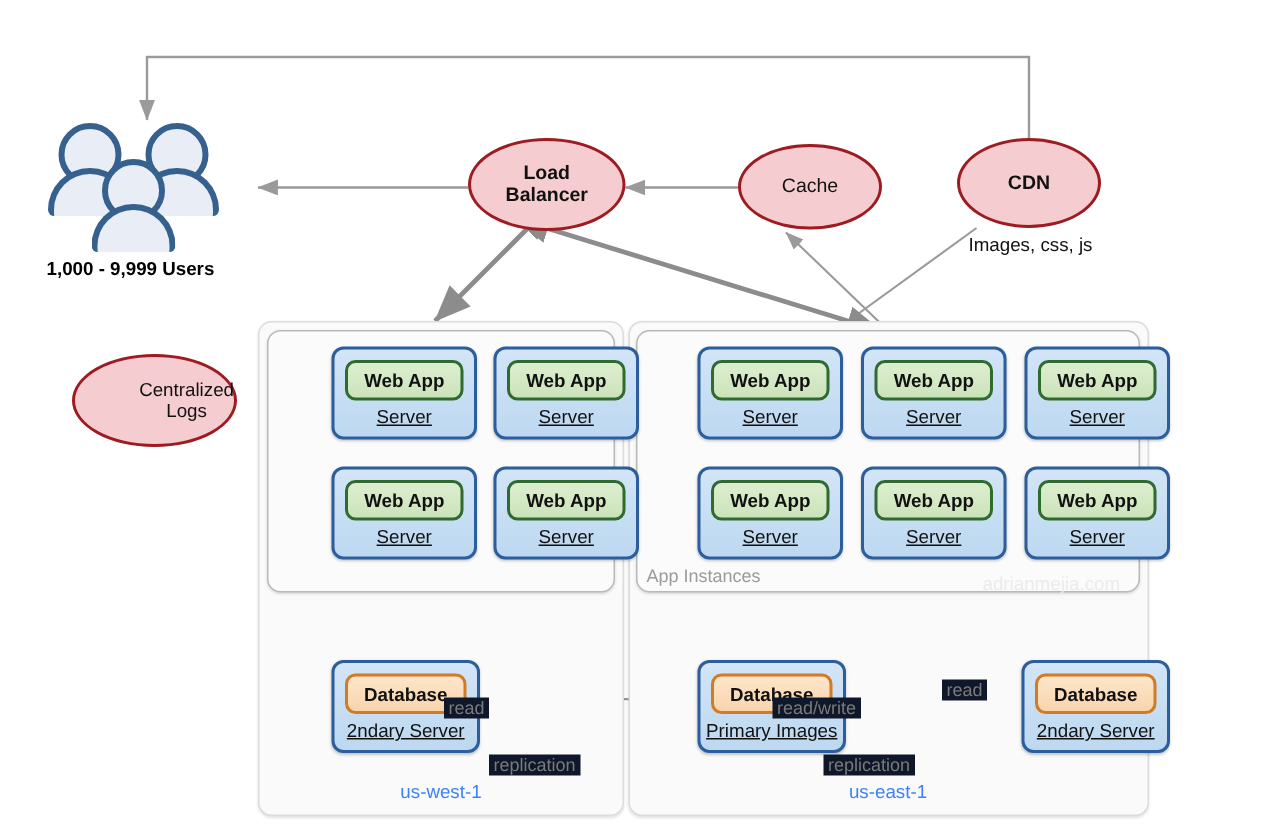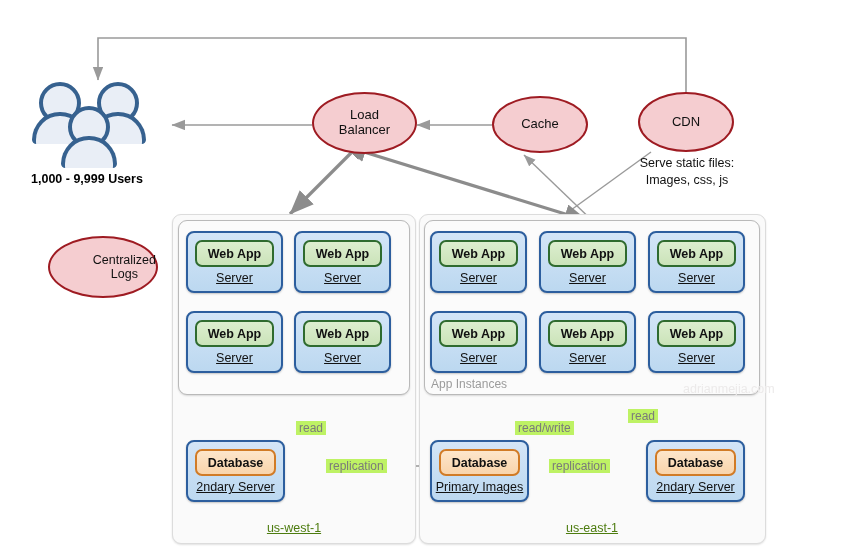--- a/index.html
+++ b/index.html
@@ -8,60 +8,60 @@
        -webkit-font-smoothing:antialiased;}
   #stage{position:absolute;left:0;top:0;width:846px;height:559px;}
 
   svg.edges{position:absolute;left:0;top:0;width:846px;height:559px;overflow:visible;}
 
   
   .ellipse{position:absolute;border-radius:50%;
       background:#f5cdd0;border:2.5px solid #9e1b22;
       display:flex;align-items:center;justify-content:center;text-align:center;
       color:#111;line-height:1.12;box-sizing:border-box;}
-  .ellipse.bold{font-weight:normal;}
+  .ellipse.bold{font-weight:bold;}
   .ellipse span{display:block;}
 
   
   .users{position:absolute;}
   .person{position:absolute;}
   .person .head{position:absolute;border:4px solid #36618f;background:#e9eef6;border-radius:50%;box-sizing:border-box;}
   .person .body{position:absolute;border:4px solid #36618f;background:#e9eef6;
       border-radius:46px 46px 7px 7px;box-sizing:border-box;border-bottom:none;}
   .users-label{position:absolute;font-weight:bold;font-size:12.5px;color:#000;white-space:nowrap;}
 
   
   .region{position:absolute;box-sizing:border-box;border:1px solid #dcdcdc;
       background:#fafafa;border-radius:9px;box-shadow:0 1px 2px rgba(0,0,0,.12);}
   .cluster{position:absolute;box-sizing:border-box;border:1.5px solid #b9b9b9;
       background:#fbfbfb;border-radius:9px;box-shadow:0 1px 2px rgba(0,0,0,.14);}
-  .region-label{position:absolute;font-size:12.5px;color:#4d7c0f;white-space:nowrap;text-align:center;text-decoration:underline;}
+  .region-label{position:absolute;font-size:12.5px;color:#3b82f6;white-space:nowrap;text-align:center;}
   .cluster-label{position:absolute;font-size:12px;color:#9b9b9b;white-space:nowrap;}
 
   
   .card{position:absolute;box-sizing:border-box;border-radius:8px;
       border:2px solid #2c5e9e;background:#c5ddf2;
       background-image:linear-gradient(#d3e5f7,#bcd8f0);
-      box-shadow:0 1px 2px rgba(0,0,0,.22);}
+      box-shadow:0 1px 2px rgba(0,0,0,.22);margin-left:35px;}
   .card .inner{position:absolute;left:7px;right:7px;top:7px;height:27px;
       box-sizing:border-box;border-radius:7px;display:flex;align-items:center;
       justify-content:center;font-weight:bold;font-size:12.5px;color:#111;}
   .card .inner.app{border:2px solid #2f6b2f;background:#d4e8c4;
       background-image:linear-gradient(#dceecf,#cbe3b9);}
   .card .inner.db{border:2px solid #d17b26;background:#fbddb9;
       background-image:linear-gradient(#fde6cb,#f9d4ab);}
   .card .sub{position:absolute;left:0;right:0;top:38px;text-align:center;
       font-size:12.5px;color:#111;text-decoration:underline;}
 
   
-  .elabel{position:absolute;font-size:12px;color:#7a7a7a;background:#bef264;
-      padding:0 3px;white-space:nowrap;}
-
-  
-  .watermark{position:absolute;font-size:12.5px;color:#eceaea;white-space:nowrap;margin-left:28px;}
+  .elabel{position:absolute;font-size:12px;color:#7a7a7a;background:#0f172a;
+      padding:0 3px;white-space:nowrap;margin-top:44px;}
+
+  
+  .watermark{position:absolute;font-size:12.5px;color:#eceaea;white-space:nowrap;}
 </style>
 </head>
 <body>
 
 <div id="stage">
 
   <svg class="edges" viewBox="0 0 846 559">
     <defs>
       <marker id="ahThick" markerWidth="9" markerHeight="9" refX="7.4" refY="3.1" orient="auto" markerUnits="strokeWidth">
         <path d="M0,0 L7.6,3.1 L0,6.2 z" fill="#8c8c8c"></path>
@@ -128,21 +128,20 @@
   <div class="ellipse" style="left:492px;top:96px;width:96px;height:57px;font-size:13px;">
     <span>Cache</span>
   </div>
 
   <div class="ellipse bold" style="left:638px;top:92px;width:96px;height:60px;font-size:13px;">
     <span>CDN</span>
   </div>
 
   <div style="position:absolute;left:614px;top:155px;width:146px;text-align:center;
               font-size:12.5px;color:#111;line-height:1.35;">
-    <div>Serve static files:</div>
     <div>Images, css, js</div>
   </div>
 
   <div class="ellipse" style="left:48px;top:236px;width:110px;height:62px;font-size:12.5px;justify-content:flex-end;">
     <div>
       <span>Centralized</span>
       <span>Logs</span>
     </div>
   </div>
 

